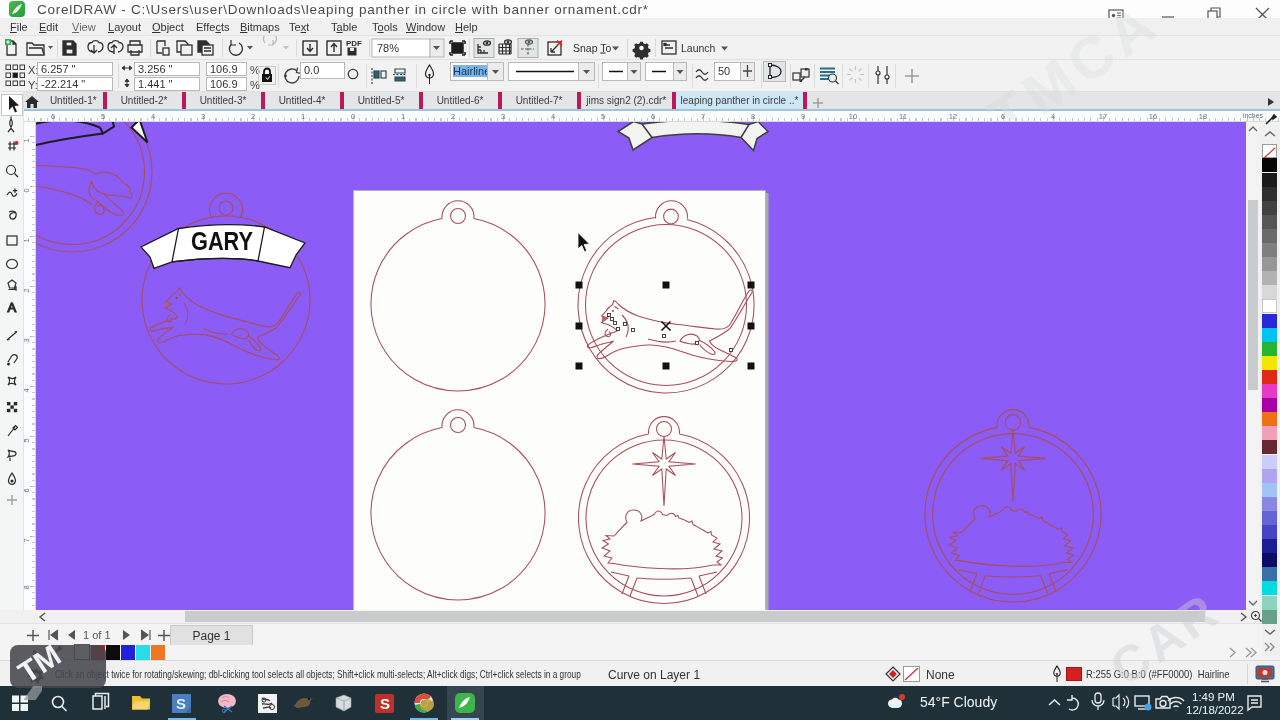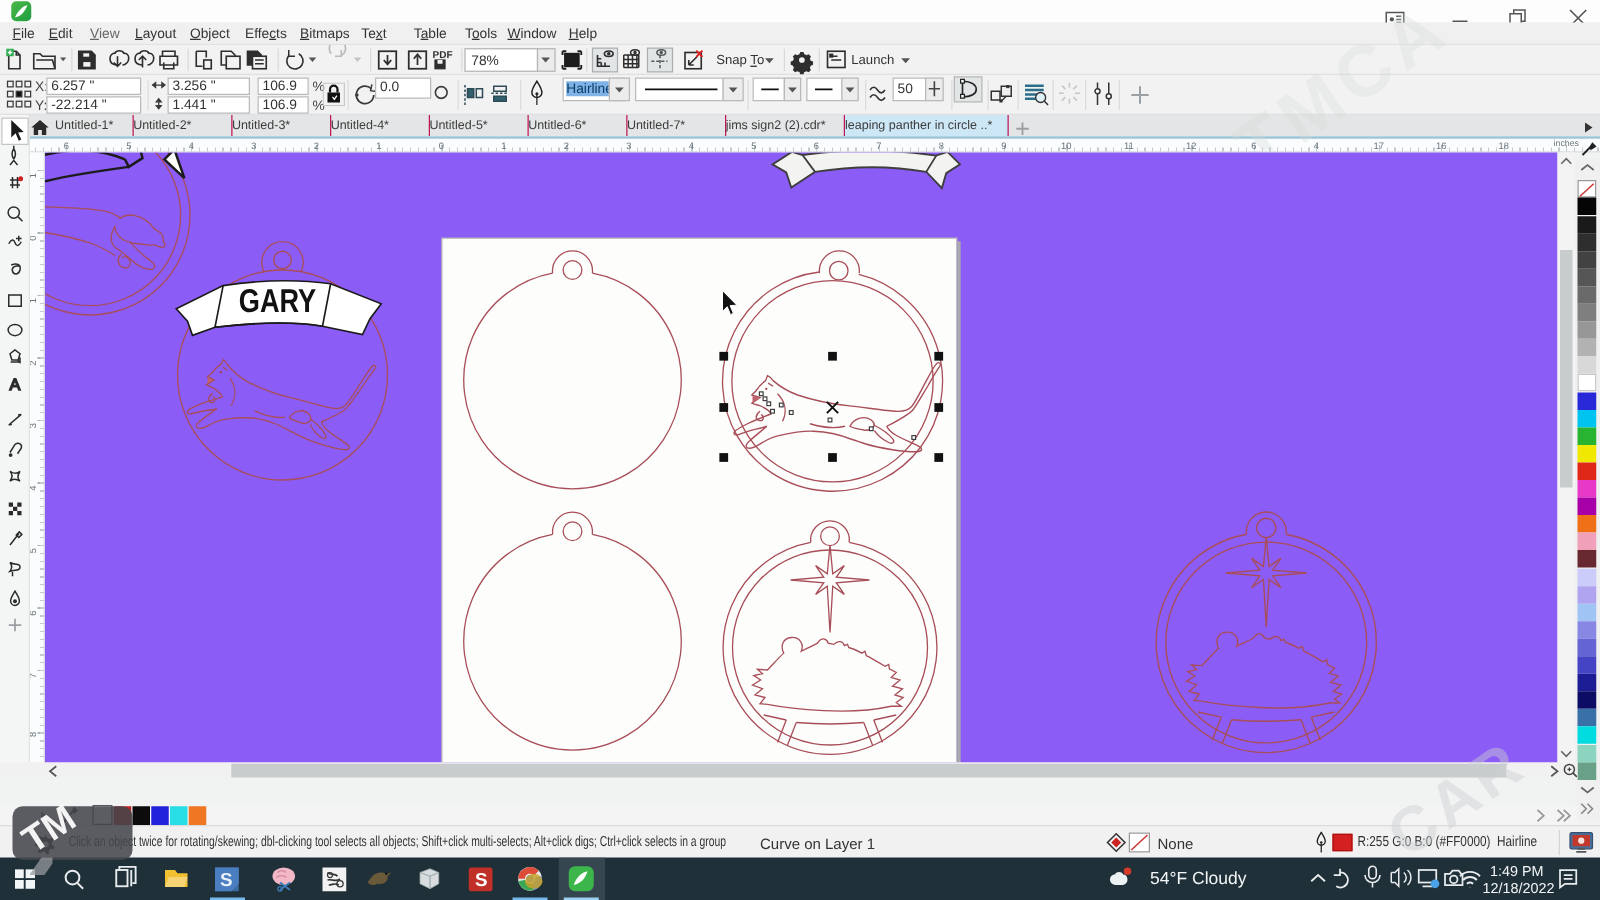--- a/index.html
+++ b/index.html
@@ -17,21 +17,21 @@
 #toolbar { left:0; top:36px; width:1280px; height:24px; background:#f2f2f2; border-bottom:1px solid #e0e0e0; }
 .tsep { position:absolute; top:3px; width:1px; height:18px; background:#d9d9d9; }
 
 #propbar { left:0; top:60px; width:1280px; height:32px; background:#f2f2f2; border-bottom:1px solid #e0e0e0; }
 .pin { position:absolute; background:#fff; border:1px solid #b9b9b9; font-size:11px; color:#333; padding:0 3px; line-height:12px; }
 .plab { position:absolute; font-size:11px; color:#444; }
 .psep { position:absolute; top:4px; width:1px; height:24px; background:#dcdcdc; }
 .combobtn { position:absolute; background:#ececec; border:1px solid #b9b9b9; }
 
 #tabbar { left:0; top:92px; width:1280px; height:17px; background:#e4e5e6; }
-.tab { position:absolute; top:0; height:17px; font-size:10px; color:#3c3c3c; line-height:17px; border-right:1px solid #be185d; }
+.tab { position:absolute; top:0; height:17px; font-size:10px; color:#3c3c3c; text-align:center; line-height:17px; border-right:4px solid #be185d; }
 #activetab { background:#cde7f6; }
 
 #hruler { left:0; top:109px; width:1280px; height:13px; background:#fafcfd; border-top:2px solid #9fc6d8; border-bottom:1px solid #d7dbde;
   background-image:
    repeating-linear-gradient(to right, #c3cbd0 0 1px, transparent 1px 6.25px),
    repeating-linear-gradient(to right, #aab4ba 0 1px, transparent 1px 50px);
   background-size:1280px 3.5px,1280px 5.5px; background-position:3px bottom,3px bottom; background-repeat:no-repeat; }
 .rnum { position:absolute; top:1px; font-size:7.5px; color:#6a757c; transform:translateX(-50%); }
 #vruler { left:24px; top:122px; width:12px; height:488px; background:#fafcfd; border-right:1px solid #d7dbde;
   background-image:
@@ -57,20 +57,21 @@
 
 #taskbar { left:0; top:686px; width:1280px; height:34px; background:#1f3038; }
 </style>
 </head>
 <body>
 <div id="app">
   <div class="abs" id="titlebar">
     <div class="abs" id="corelicon"><svg width="16" height="16" viewBox="0 0 16 16">
           <path d="M3,13 C5,8 9,4 13,3 C11,8 8,12 3,13 Z" fill="#fff"></path>
         </svg></div>
+    <div class="abs" id="titletext">CorelDRAW - C:\Users\user\Downloads\leaping panther in circle with banner ornament.cdr*</div>
     <svg class="abs" style="left:1108px;top:6px" width="172" height="18" viewBox="0 0 172 18">
       <g stroke="#555" fill="none" stroke-width="1.2">
         <rect x="1" y="4" width="14" height="11"></rect>
           <circle cx="5.5" cy="9.5" r="1.7" fill="#555" stroke="none"></circle>
           <path d="M9,7 h4 M9,9.5 h4 M9,12 h4"></path>
         <path d="M54,11 h12"></path>
         <rect x="100" y="5" width="9" height="9"></rect>
           <path d="M103,5 v-3 h9 v9 h-3"></path>
         <path d="M148,2 l13,13 M161,2 l-13,13" stroke-width="1.3"></path>
       </g>
@@ -602,20 +603,42 @@
       </svg>
     <svg class="abs" style="left:1239px;top:2px" width="10" height="10">
         <path d="M2,1 l5,4 l-5,4" stroke="#555" fill="none" stroke-width="1.4"></path>
       </svg>
     <svg class="abs" style="left:1250px;top:0px" width="13" height="13" viewBox="0 0 13 13">
         <circle cx="5.5" cy="5.5" r="4" stroke="#444" fill="none" stroke-width="1.2"></circle>
         <path d="M8.5,8.5 l3,3" stroke="#444" stroke-width="1.3"></path>
         <path d="M4,5.5 h3 M5.5,4 v3" stroke="#444" stroke-width="1"></path>
       </svg>
   </div>
+  <div class="abs" id="pagenav">
+    <svg class="abs" style="left:26px;top:5px" width="14" height="13">
+        <path d="M7,1 v11 M1,6.5 h12" stroke="#555" stroke-width="1.5"></path>
+      </svg>
+    <svg class="abs" style="left:47px;top:5px" width="13" height="12">
+        <path d="M2,1 v10 M11,1 l-7,5 l7,5" stroke="#555" fill="#555" stroke-width="1.2"></path>
+      </svg>
+    <svg class="abs" style="left:66px;top:5px" width="11" height="12">
+        <path d="M9,1 l-7,5 l7,5 z" fill="#555"></path>
+      </svg>
+    <span class="abs" style="left:83px;top:5px">1 of 1</span>
+    <svg class="abs" style="left:121px;top:5px" width="11" height="12">
+        <path d="M2,1 l7,5 l-7,5 z" fill="#555"></path>
+      </svg>
+    <svg class="abs" style="left:139px;top:5px" width="13" height="12">
+        <path d="M11,1 v10 M2,1 l7,5 l-7,5" stroke="#555" fill="#555" stroke-width="1.2"></path>
+      </svg>
+    <svg class="abs" style="left:157px;top:5px" width="14" height="13">
+        <path d="M7,1 v11 M1,6.5 h12" stroke="#555" stroke-width="1.5"></path>
+      </svg>
+    <div class="abs" style="left:170px;top:1px;width:83px;height:21px;background:#e1e1e1;border:1px solid #c9c9c9;border-bottom:none;text-align:center;line-height:20px;font-size:12px;color:#333">Page 1</div>
+  </div>
   <div class="abs" id="docpal">
     <svg class="abs" style="left:32px;top:3px" width="8" height="10">
         <path d="M1,1 l5,4 l-5,4 z" fill="#666"></path>
       </svg>
     <svg class="abs" style="left:49px;top:0px" width="13" height="15">
         <path d="M2,13 l7,-9 M9,4 l1.5,-2.5 l2,2 l-2.5,1.5 z" stroke="#333" stroke-width="1.5" fill="#333"></path>
       </svg>
     <div class="sw" style="left:74px;top:-1px;width:16px;height:16px;background:#fff;border:1.5px solid #555"></div>
     <div class="sw" style="left:91px;top:0px;width:14px;height:15px;background:#c41e1e"></div>
     <div class="sw" style="left:106px;top:0px;width:14px;height:15px;background:#0c0c0c"></div>

